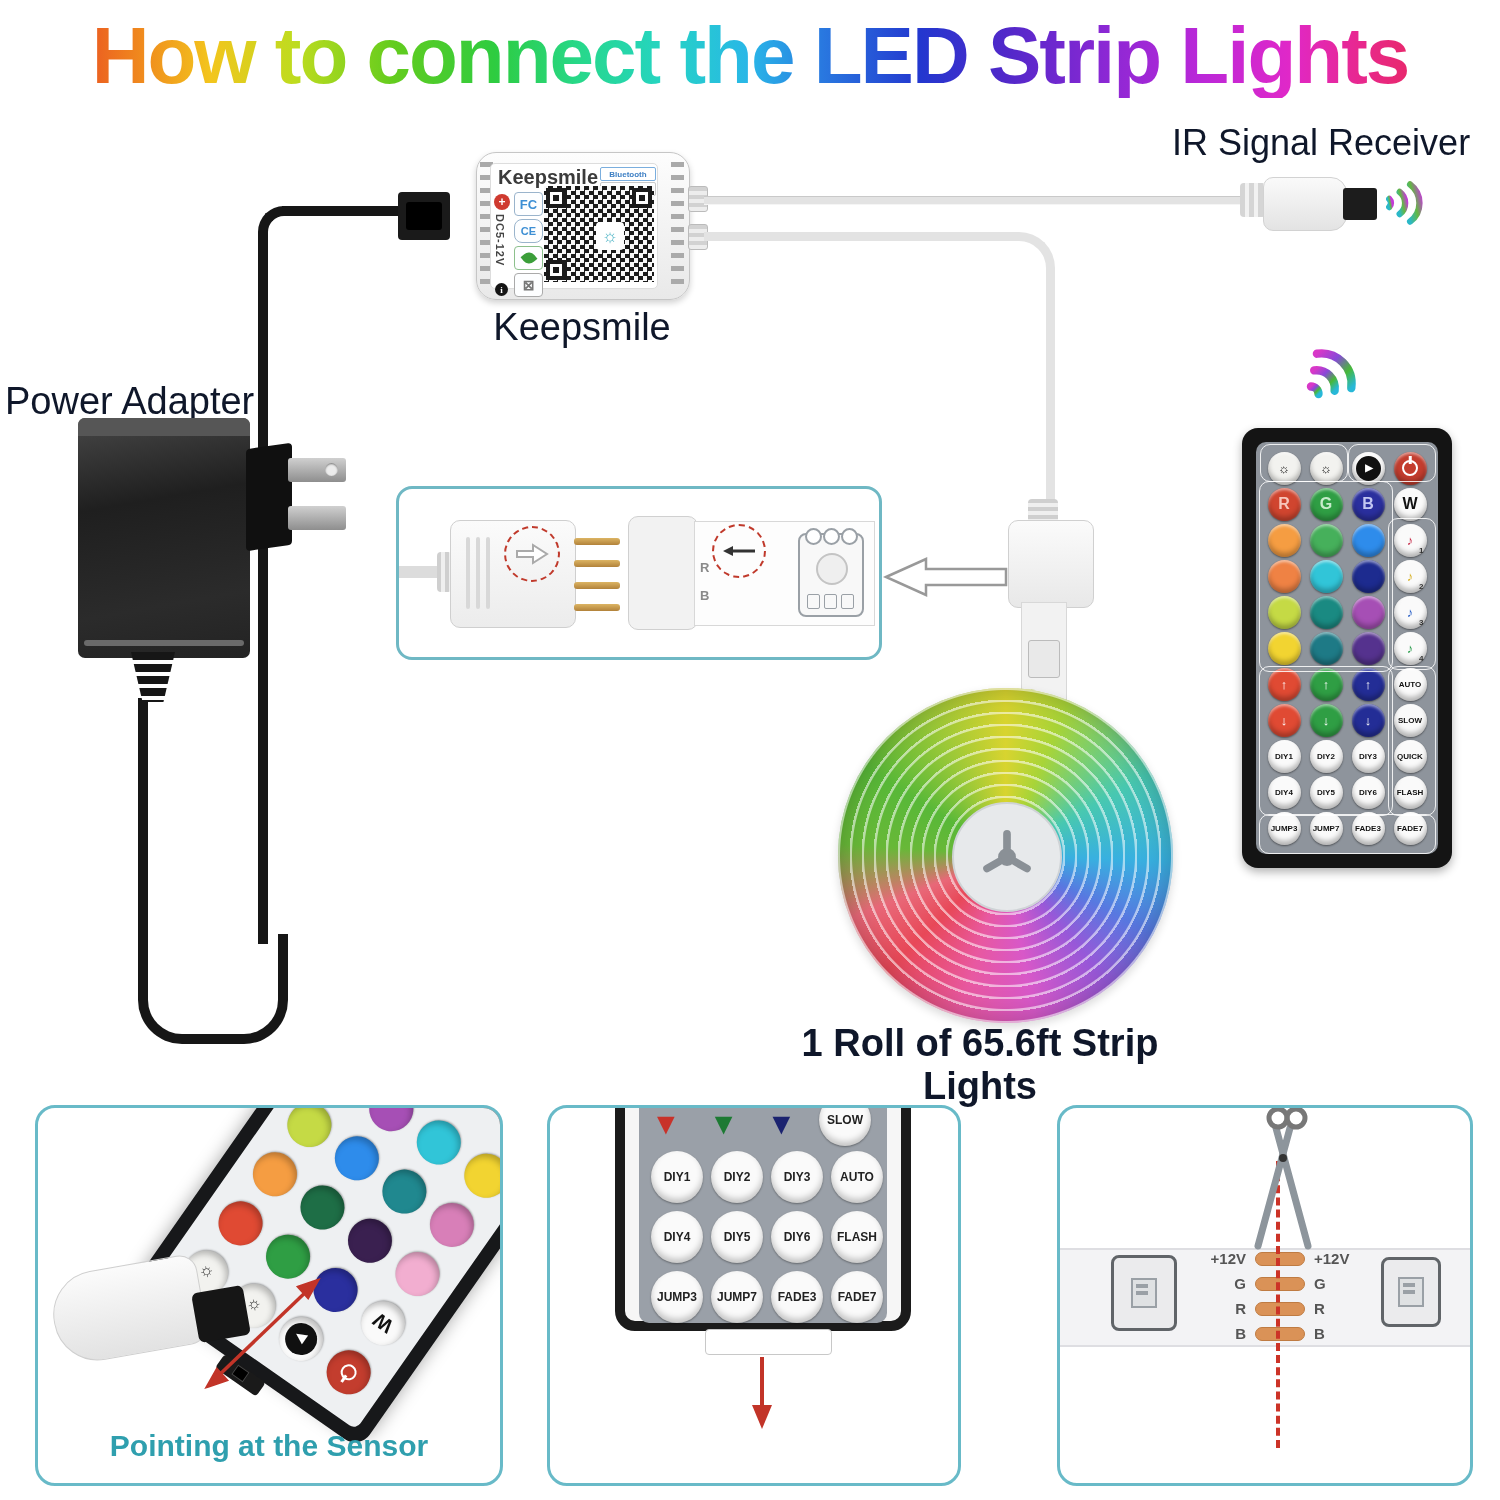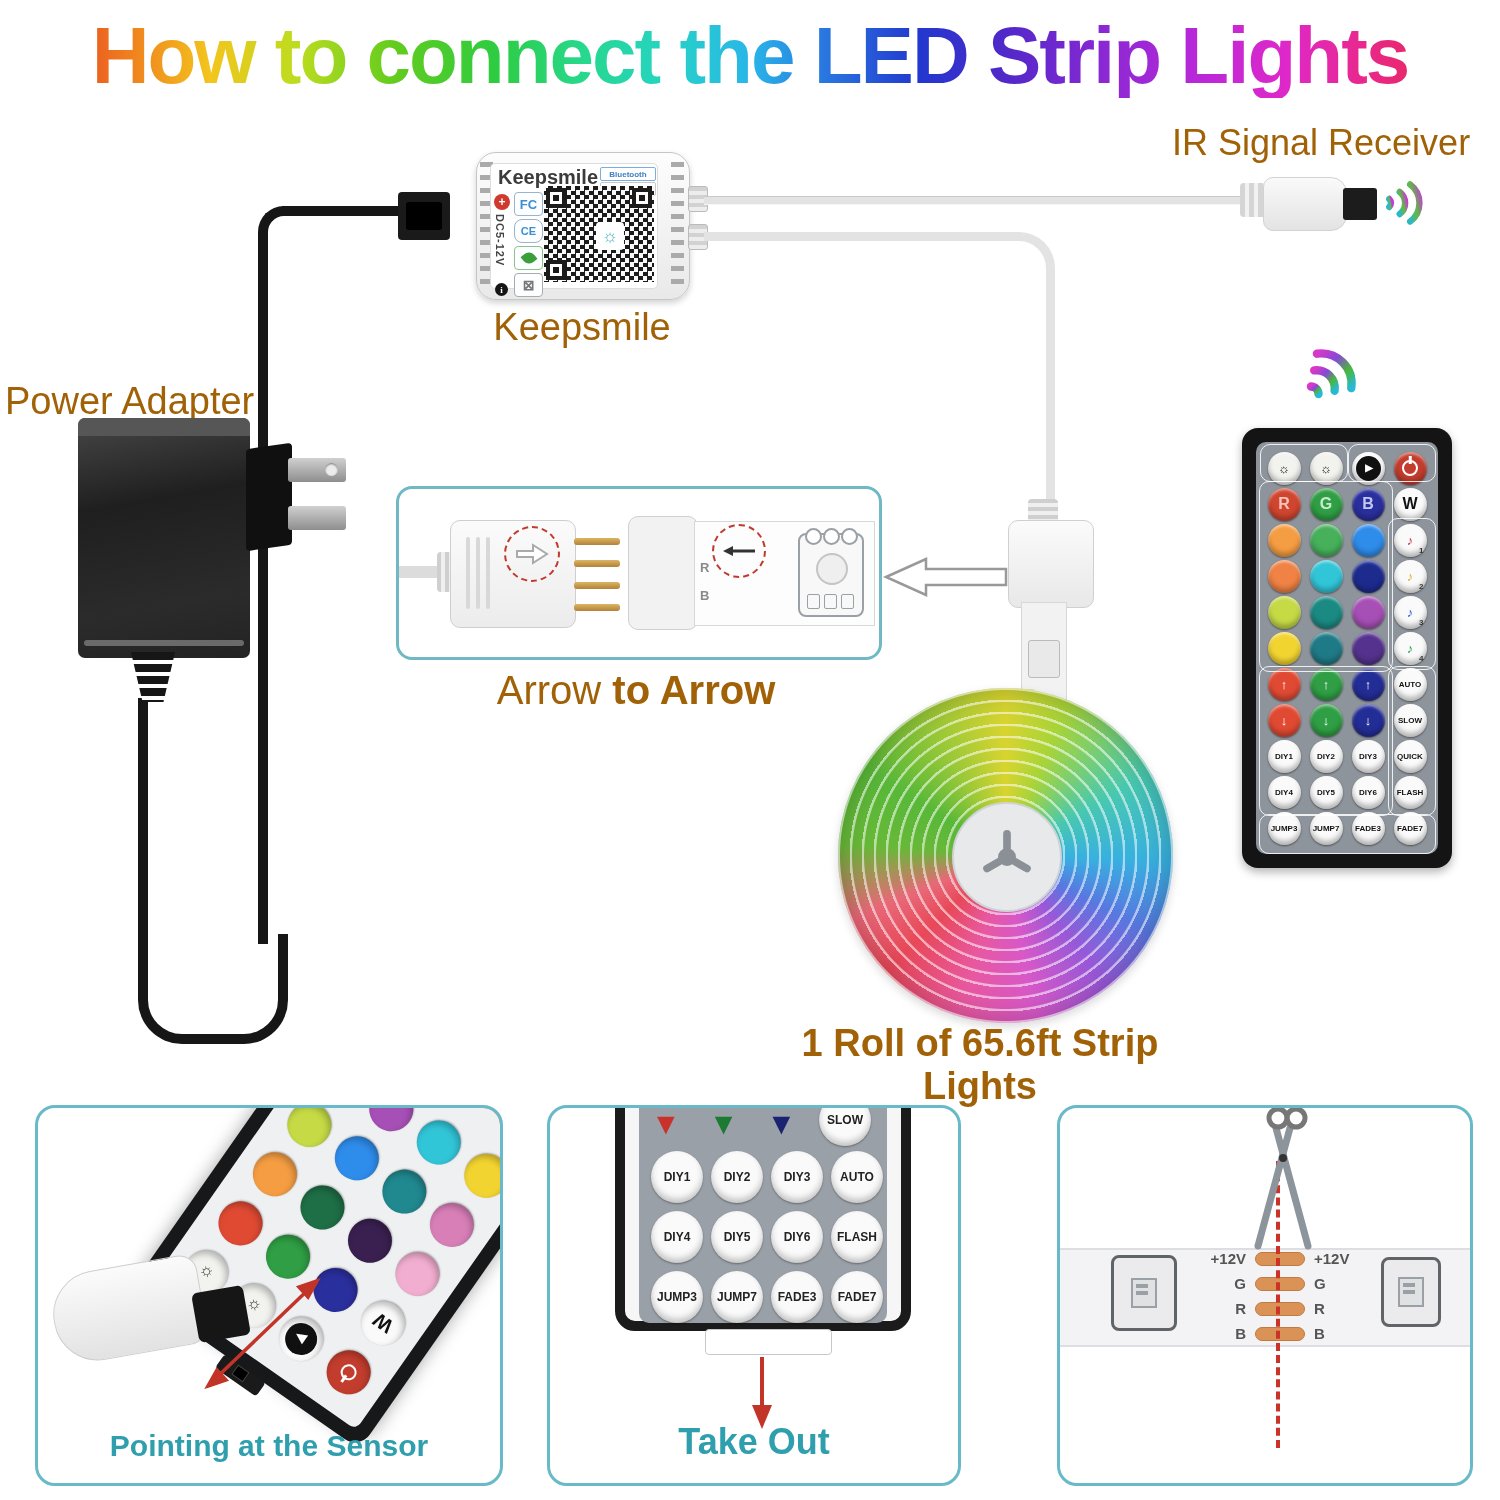--- a/index.html
+++ b/index.html
@@ -6,21 +6,21 @@
   #page{position:relative;width:1500px;height:1500px;background:#fff;overflow:hidden;}
 
   
   .title{position:absolute;left:40px;top:14px;width:1420px;text-align:center;
     font-size:80px;font-weight:bold;letter-spacing:-2px;line-height:1.05;
     background:linear-gradient(90deg,#e53226 0%,#ef7c1e 6%,#f3c51d 12%,#bedc1f 18%,#62cc1e 25%,
       #2ecc40 32%,#27d88a 38%,#25d4c4 44%,#29b6e8 50%,#2979e0 55%,#2337cf 62%,#5128c9 68%,
       #8b28d4 75%,#bc28d8 82%,#e028c8 88%,#e8288e 93%,#e82848 100%);
     -webkit-background-clip:text;background-clip:text;color:transparent;}
 
-  .lbl{position:absolute;color:#a16207;font-size:36px;}
+  .lbl{position:absolute;color:#0f172a;font-size:36px;}
 
   
   .blackseg{position:absolute;background:#161616;}
   .black-u{position:absolute;left:138px;top:934px;width:130px;height:100px;
     border-left:10px solid #161616;border-right:10px solid #161616;border-bottom:10px solid #161616;
     border-bottom-left-radius:44px;border-bottom-right-radius:44px;}
   .black-corner{position:absolute;left:258px;top:206px;width:40px;height:40px;
     border-left:10px solid #161616;border-top:10px solid #161616;border-top-left-radius:26px;}
   .whiteseg{position:absolute;background:#e3e3e3;box-shadow:0 1px 0 #c9c9c9 inset,0 -1px 0 #f5f5f5 inset;}
   .white-bend{position:absolute;left:704px;top:232px;width:342px;height:274px;
@@ -278,24 +278,20 @@
   <div class="striplet" style="left:700px;top:560px;">R</div>
   <div class="striplet" style="left:700px;top:588px;">B</div>
   <div class="ledchip">
     <span class="bump" style="left:5px;"></span>
     <span class="bump" style="left:23px;"></span>
     <span class="bump" style="left:41px;"></span>
     <span class="eye"></span>
     <span class="pad8" style="left:7px;"></span>
     <span class="pad8" style="left:24px;"></span>
     <span class="pad8" style="left:41px;"></span>
-  </div>
-  <div class="lbl" style="left:446px;top:668px;width:380px;text-align:center;font-size:40px;">
-    <span>Arrow</span>
-    <span style="font-weight:bold;">to Arrow</span>
   </div>
 
   <svg style="position:absolute;left:882px;top:554px;" width="128" height="46" viewBox="0 0 128 46">
     <polygon points="4,23 44,5 44,15 124,15 124,31 44,31 44,41" fill="#fff" stroke="#999" stroke-width="2.5"></polygon>
   </svg>
 
   <div class="roll"></div>
   <div class="hub">
     <svg width="64" height="64" viewBox="0 0 100 100">
       <g fill="#8a9096">
@@ -550,21 +546,20 @@
         </div>
         <div class="p2btn">
           <span class="tl">FADE7</span>
         </div>
       </div>
     <div class="p2-tray"></div>
     <svg style="position:absolute;left:201px;top:249px;" width="22" height="72" viewBox="0 0 22 72">
       <rect x="9" y="0" width="4" height="52" fill="#c23428"></rect>
       <polygon points="11,72 1,48 21,48" fill="#c23428"></polygon>
     </svg>
-    <div class="panel-caption">Take Out</div>
   </div>
 
   <div class="panel" style="left:1057px;width:410px;">
     <div class="p3-band"></div>
     <div class="chip" style="left:51px;top:147px;width:60px;height:70px;">
         <span class="core"></span>
       </div>
     <div class="chip" style="left:321px;top:149px;width:54px;height:64px;">
         <span class="core"></span>
       </div>

